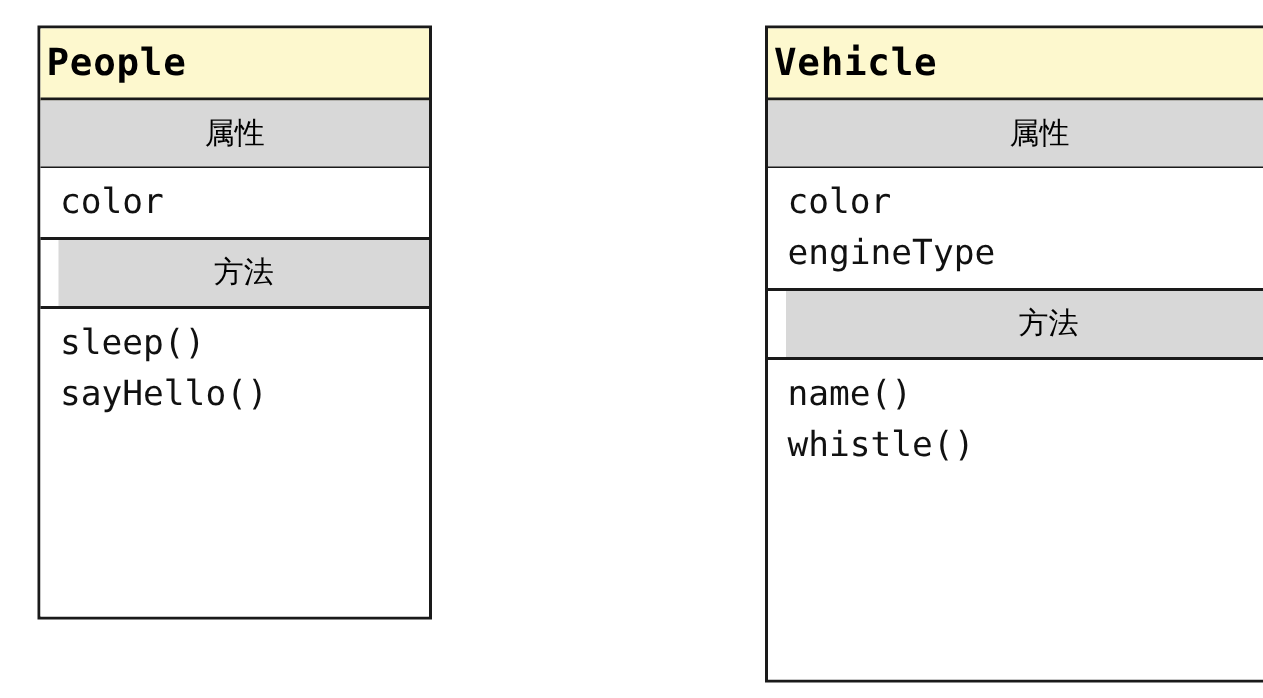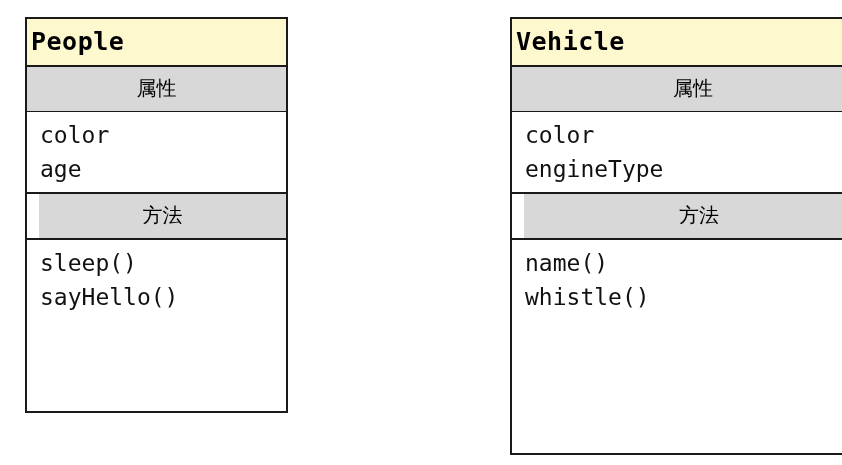--- a/index.html
+++ b/index.html
@@ -75,21 +75,20 @@
 </head>
 <body>
 
 <div class="uml-class" id="class-people">
   <div class="class-title">People</div>
 
   <div class="section-header">属性</div>
 
   <div class="section-body">
     <div class="member-row">color</div>
-    <div class="member-row">age</div>
   </div>
 
   <div class="divider"></div>
 
   <div class="section-header no-rule">方法</div>
 
   <div class="divider"></div>
 
   <div class="section-body grow">
     <div class="member-row">sleep()</div>

